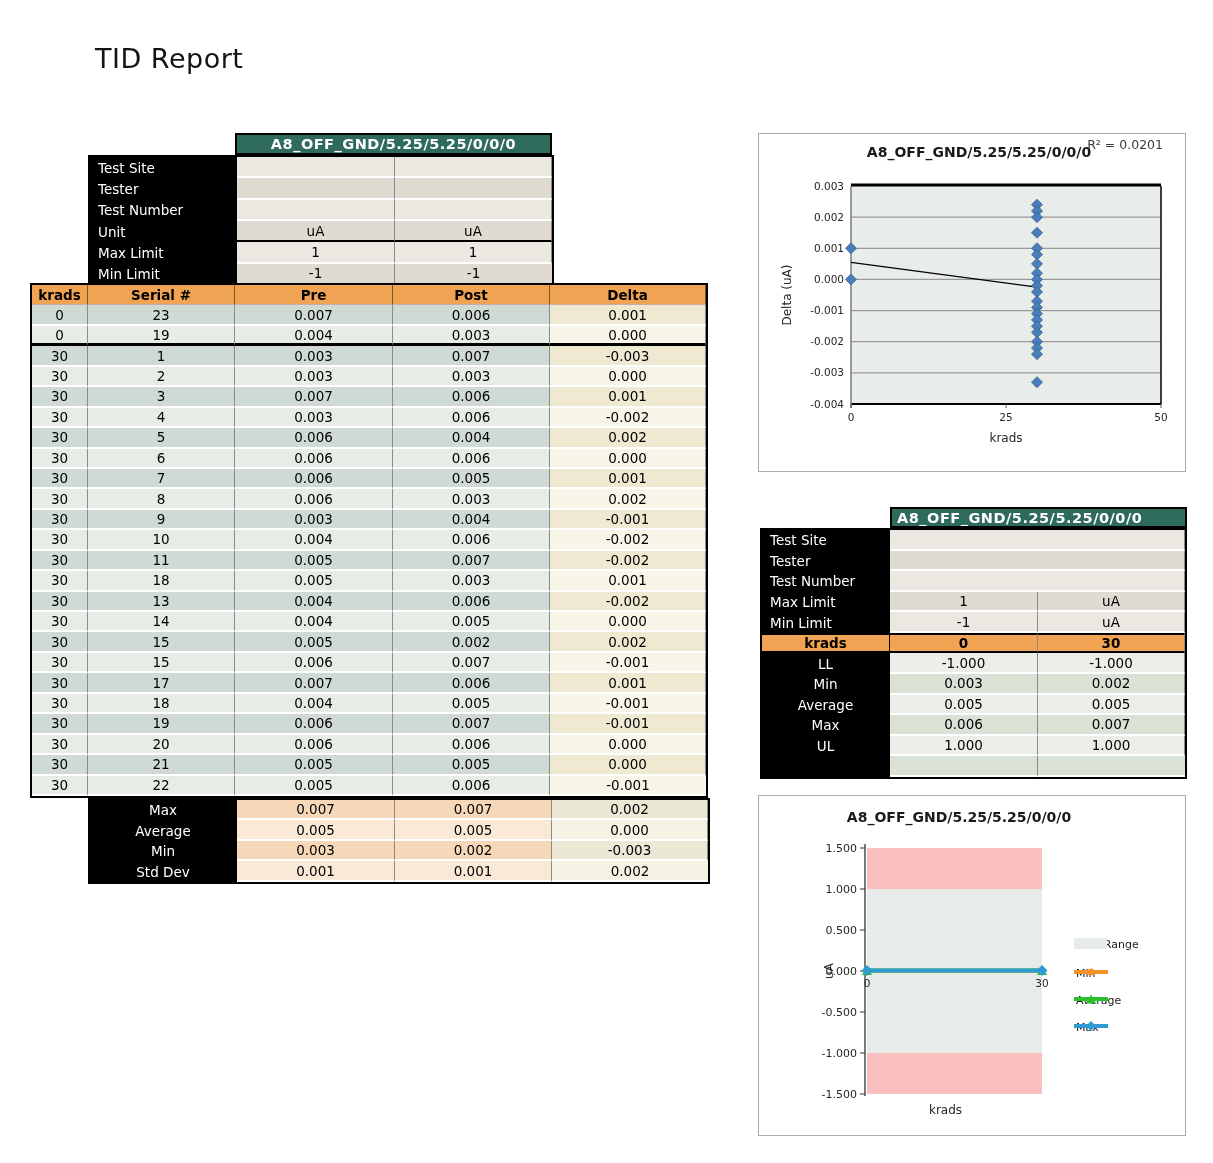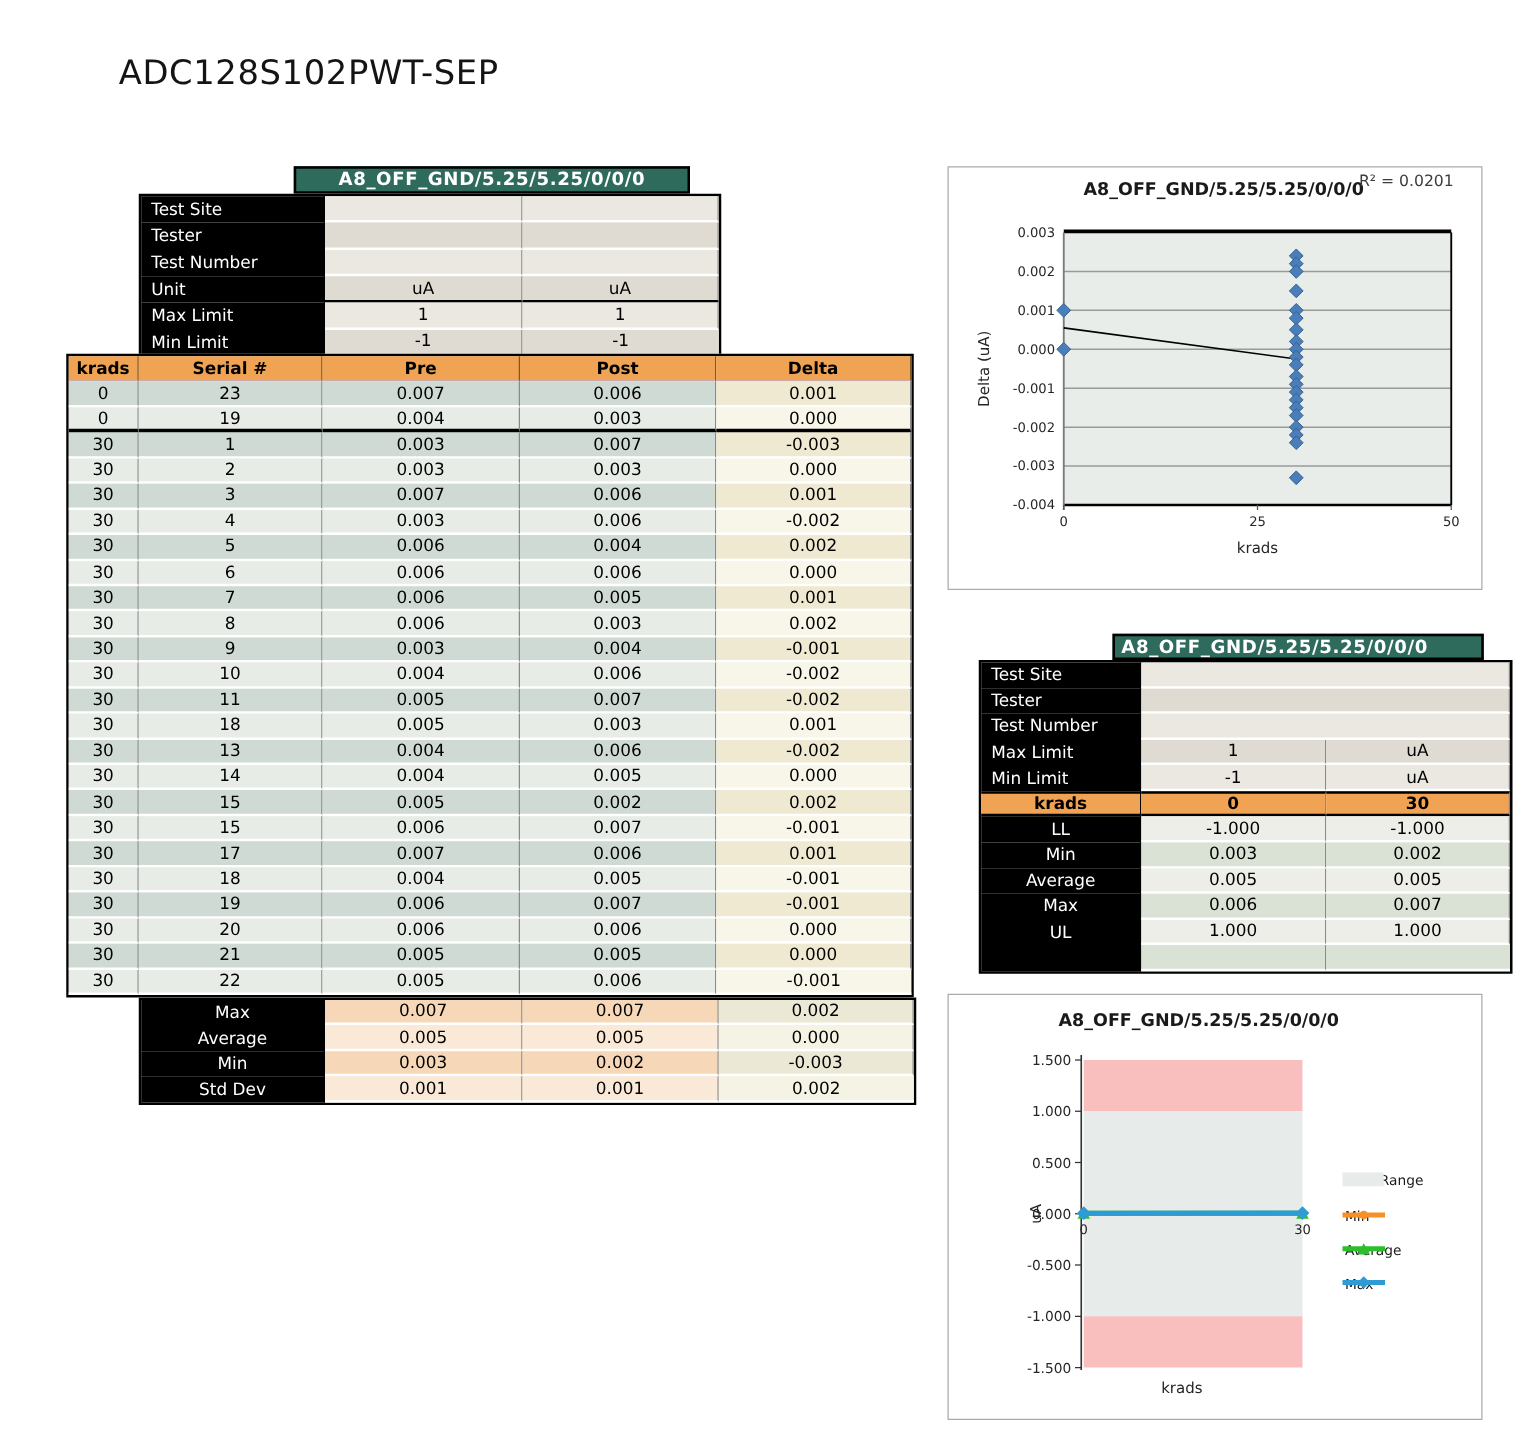--- a/index.html
+++ b/index.html
@@ -25,37 +25,37 @@
   .pdark{background:#F6D8B8;}
   .plight{background:#FAE9D7;}
   .sdark{background:#EBE9D6;}
   .slight{background:#F4F3E4;}
   .mlight{background:#EDEEE8;}
   .mgreen{background:#DAE1D5;}
   .orange{background:#F0A352;font-weight:bold;}
   .thick{border-bottom:3px solid #000 !important;}
   .blackline{border-bottom:2px solid #000 !important;}
 
-  .gridbox{display:grid;border:2px solid #000;background:#fff;box-sizing:content-box;margin-left:23px;}
+  .gridbox{display:grid;border:2px solid #000;background:#fff;box-sizing:content-box;}
 
   
   .chartbox{background:#fff;border:1px solid #ababab;box-sizing:border-box;}
   .chart-title{position:absolute;text-align:center;font-weight:bold;font-size:14px;color:#1a1a1a;white-space:nowrap;}
   .r2{position:absolute;font-size:12.5px;color:#3c3c3c;white-space:nowrap;}
   svg{position:absolute;left:0;top:0;}
 
   
   .legend-row{position:absolute;display:flex;align-items:center;height:16px;}
   .legend-row span{font-size:11px;color:#1a1a1a;margin-left:3px;white-space:nowrap;}
 </style>
 </head>
 <body>
 
 <div class="abs" id="page-title">
-  <div>ADC128S102PWT-SEP</div>
+  <div>TID Report</div>
 </div>
 
 <div class="abs" id="main-table" style="left:30px;top:133px;width:680px;height:750px;">
   <div class="abs banner" style="left:205px;top:0;width:317px;height:22px;">A8_OFF_GND/5.25/5.25/0/0/0</div>
   <div class="abs gridbox" id="info-grid" style="left:58px;top:22px;grid-template-columns:147px 158px 157px;grid-auto-rows:21.33px;">
       <div class="cell lbl">Test Site</div>
       <div class="cell ilight"></div>
       <div class="cell ilight"></div>
       <div class="cell lbl">Tester</div>
       <div class="cell idark"></div>

